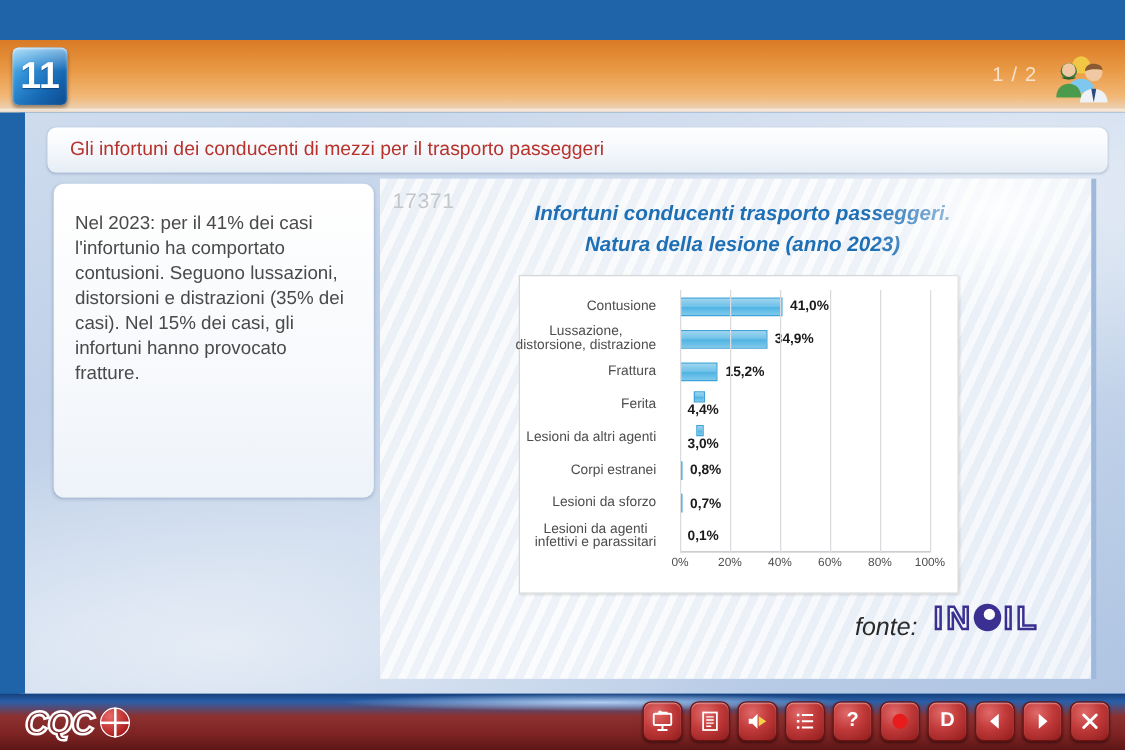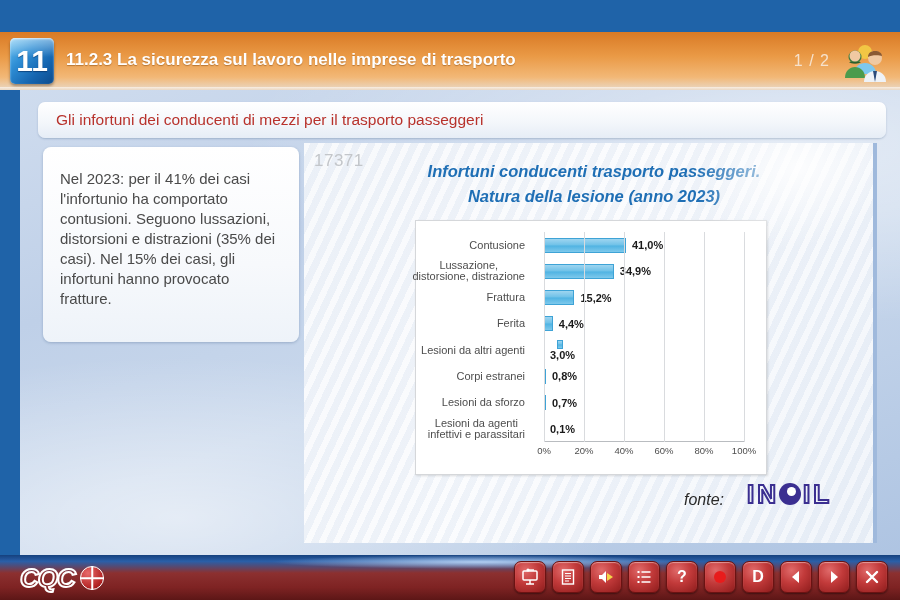--- a/index.html
+++ b/index.html
@@ -109,21 +109,21 @@
     box-shadow: 0 1px 2px rgba(40,70,110,.25);
     display: flex; align-items: center;
   }
   .subtitle span {
     margin-left: 18px;
     color: #b8322c; font-size: 15.5px; white-space: nowrap;
   }
 
   
   .textcard {
-    position: absolute; left: 27px; top: 57px; width: 256px; height: 195px;
+    position: absolute; left: 27px; top: 57px; width: 256px; height: 251px;
     border-radius: 8px;
     background: linear-gradient(180deg,#ffffff 0%, #f7f9fc 60%, #eef3f9 100%);
     box-shadow: 0 1px 3px rgba(40,70,110,.28);
     padding: 22px 16px 0 17px;
   }
   .textcard p {
     color: #4a4a4a; font-size: 15px; line-height: 20px;
   }
 
   
@@ -194,21 +194,21 @@
     position: absolute; left: 128px; top: 224px; width: 200px; height: 14px;
   }
   .xtick {
     position: absolute; top: 0; transform: translateX(-50%);
     color: #4d4d4d; font-size: 9.5px; white-space: nowrap;
   }
 
   
   .fonte {
     position: absolute; left: 380px; top: 348px;
-    color: #2a2a2a; font-size: 16px; font-style: italic;
+    color: #2a2a2a; font-size: 20px; font-style: italic;
   }
   .inail {
     position: absolute; left: 443px; top: 338px;
     display: flex; align-items: center; gap: 2px;
   }
   .inail .gl {
     font-family: "Liberation Sans", sans-serif;
     font-size: 26px; font-weight: bold; line-height: 26px;
     color: transparent;
     -webkit-text-stroke: 2px #3b2f91;
@@ -274,21 +274,20 @@
 </head>
 <body>
 
 <div id="app">
 
 
   <div class="header">
     <div class="hdr-badge">
       <span>11</span>
     </div>
-    <div class="hdr-title">11.2.3 La sicurezza sul lavoro nelle imprese di trasporto</div>
     <div class="hdr-page">1 / 2</div>
     <div class="hdr-people">
       <svg width="56" height="46" viewBox="0 0 56 46">
         <circle cx="29" cy="12" r="7" fill="#f2c744"></circle>
         <path d="M18 34c0-7 5-11 11-11s11 4 11 11z" fill="#7ec8ef"></path>
         <circle cx="19" cy="17" r="6.5" fill="#3e7a3e"></circle>
         <path d="M9 38c0-7 4.5-11 10-11s10 4 10 11z" fill="#4c9b4c"></path>
         <circle cx="19" cy="16" r="5.5" fill="#f0c9a2"></circle>
         <path d="M13 22c2 2 10 2 12 0" fill="#2d5e2d"></path>
         <circle cx="39" cy="18" r="7" fill="#f0c9a2"></circle>
@@ -342,21 +341,21 @@
             </div>
             <div class="row" style="top: 55.125px;">
               <div class="cat">
                 <div>
                   <div>Frattura</div>
                 </div>
               </div>
               <div class="bar" style="width: 30.4px;"></div>
               <div class="val">15,2%</div>
             </div>
-            <div class="row" style="top: 81.375px;">
+            <div class="row" style="top: 81.375px; flex-direction: column;">
               <div class="cat">
                 <div>
                   <div>Ferita</div>
                 </div>
               </div>
               <div class="bar" style="width: 8.8px;"></div>
               <div class="val">4,4%</div>
             </div>
             <div class="row" style="top: 107.625px; flex-direction: column;">
               <div class="cat">

